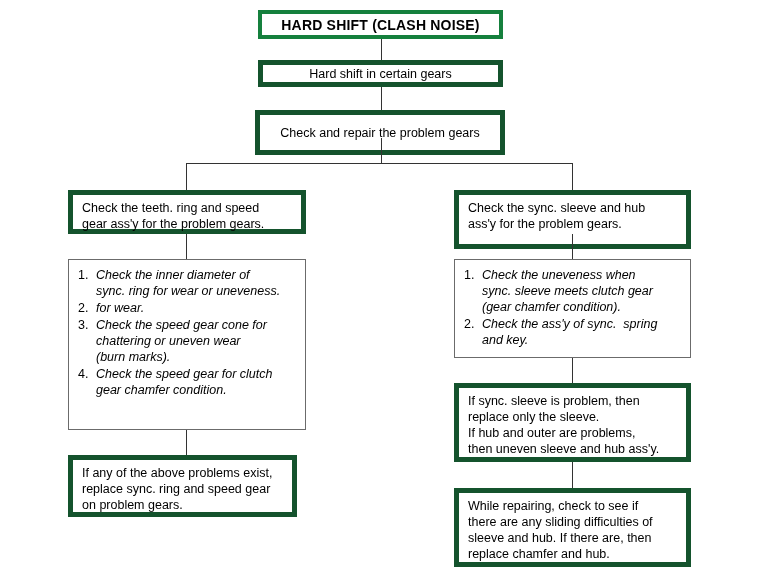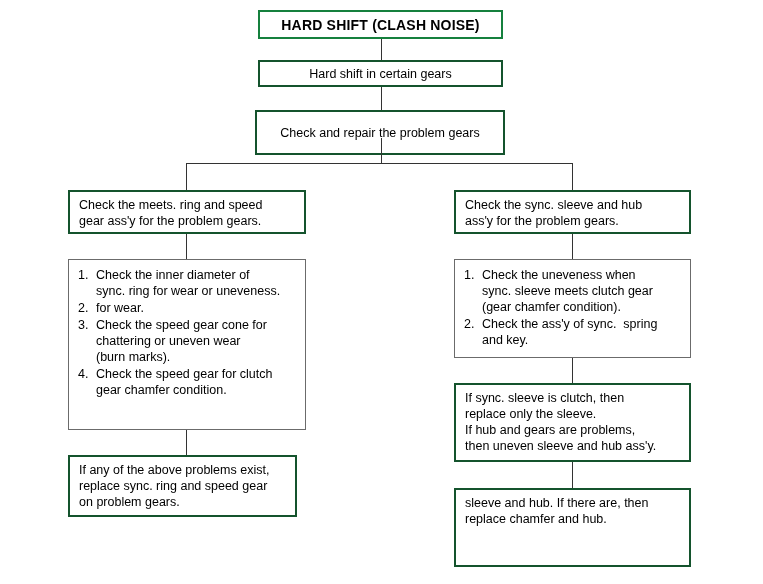--- a/index.html
+++ b/index.html
@@ -15,29 +15,29 @@
     overflow: hidden;
   }
   #chart {
     position: relative;
     width: 763px;
     height: 584px;
   }
   .box {
     position: absolute;
     box-sizing: border-box;
-    border: 2px solid #14532d;
+    border: 5px solid #14532d;
     background: #ffffff;
     font-size: 12.5px;
     line-height: 16px;
     color: #000000;
     padding: 5px 9px;
   }
   .box.heavy {
-    border: 2px solid #15803d;
+    border: 4px solid #15803d;
   }
   .box.center {
     text-align: center;
   }
   .box.title {
     font-weight: bold;
     font-size: 14px;
     letter-spacing: 0.2px;
   }
   .box .ln {
@@ -58,20 +58,21 @@
     align-items: flex-start;
     margin-bottom: 1px;
   }
   .numlist .num {
     width: 18px;
     flex: 0 0 18px;
     text-align: left;
   }
   .numlist .txt {
     flex: 1 1 auto;
+    font-style: italic;
   }
   .numlist .txt .ln {
     display: block;
     white-space: pre;
   }
   .vline {
     position: absolute;
     width: 1px;
     background: #333333;
   }
@@ -101,21 +102,21 @@
   <div class="box center" style="left:255px; top:110px; width:250px; height:45px; display:flex; align-items:center; justify-content:center;">
     <span class="ln">Check and repair the problem gears</span>
   </div>
 
   <div class="vline" style="left:381px; top:138px; height:25px;"></div>
   <div class="hline" style="left:186px; top:163px; width:387px;"></div>
   <div class="vline" style="left:186px; top:163px; height:27px;"></div>
   <div class="vline" style="left:572px; top:163px; height:27px;"></div>
 
   <div class="box" style="left:68px; top:190px; width:238px; height:44px;">
-    <span class="ln">Check the meets. ring and speed</span>
+    <span class="ln">Check the teeth. ring and speed</span>
     <span class="ln">gear ass'y for the problem gears.</span>
   </div>
 
   <div class="vline" style="left:186px; top:234px; height:25px;"></div>
 
   <div class="numlist" style="left:68px; top:259px; width:238px; height:171px;">
     <div class="item">
       <span class="num">1.</span>
       <span class="txt">
         <span class="ln">Check the inner diameter of</span>
@@ -146,21 +147,21 @@
   </div>
 
   <div class="vline" style="left:186px; top:430px; height:25px;"></div>
 
   <div class="box" style="left:68px; top:455px; width:229px; height:62px;">
     <span class="ln">If any of the above problems exist,</span>
     <span class="ln">replace sync. ring and speed gear</span>
     <span class="ln">on problem gears.</span>
   </div>
 
-  <div class="box" style="left:454px; top:190px; width:237px; height:44px;">
+  <div class="box" style="left:454px; top:190px; width:237px; height:59px;">
     <span class="ln">Check the sync. sleeve and hub</span>
     <span class="ln">ass'y for the problem gears.</span>
   </div>
 
   <div class="vline" style="left:572px; top:234px; height:25px;"></div>
 
   <div class="numlist" style="left:454px; top:259px; width:237px; height:99px;">
     <div class="item">
       <span class="num">1.</span>
       <span class="txt">
@@ -174,26 +175,28 @@
       <span class="txt">
         <span class="ln">Check the ass'y of sync.  spring</span>
         <span class="ln">and key.</span>
       </span>
     </div>
   </div>
 
   <div class="vline" style="left:572px; top:358px; height:25px;"></div>
 
   <div class="box" style="left:454px; top:383px; width:237px; height:79px;">
-    <span class="ln">If sync. sleeve is clutch, then</span>
+    <span class="ln">If sync. sleeve is problem, then</span>
     <span class="ln">replace only the sleeve.</span>
-    <span class="ln">If hub and gears are problems,</span>
+    <span class="ln">If hub and outer are problems,</span>
     <span class="ln">then uneven sleeve and hub ass'y.</span>
   </div>
 
   <div class="vline" style="left:572px; top:462px; height:26px;"></div>
 
   <div class="box" style="left:454px; top:488px; width:237px; height:79px;">
+    <span class="ln">While repairing, check to see if</span>
+    <span class="ln">there are any sliding difficulties of</span>
     <span class="ln">sleeve and hub. If there are, then</span>
     <span class="ln">replace chamfer and hub.</span>
   </div>
 
 </div>
 
 </body></html>

